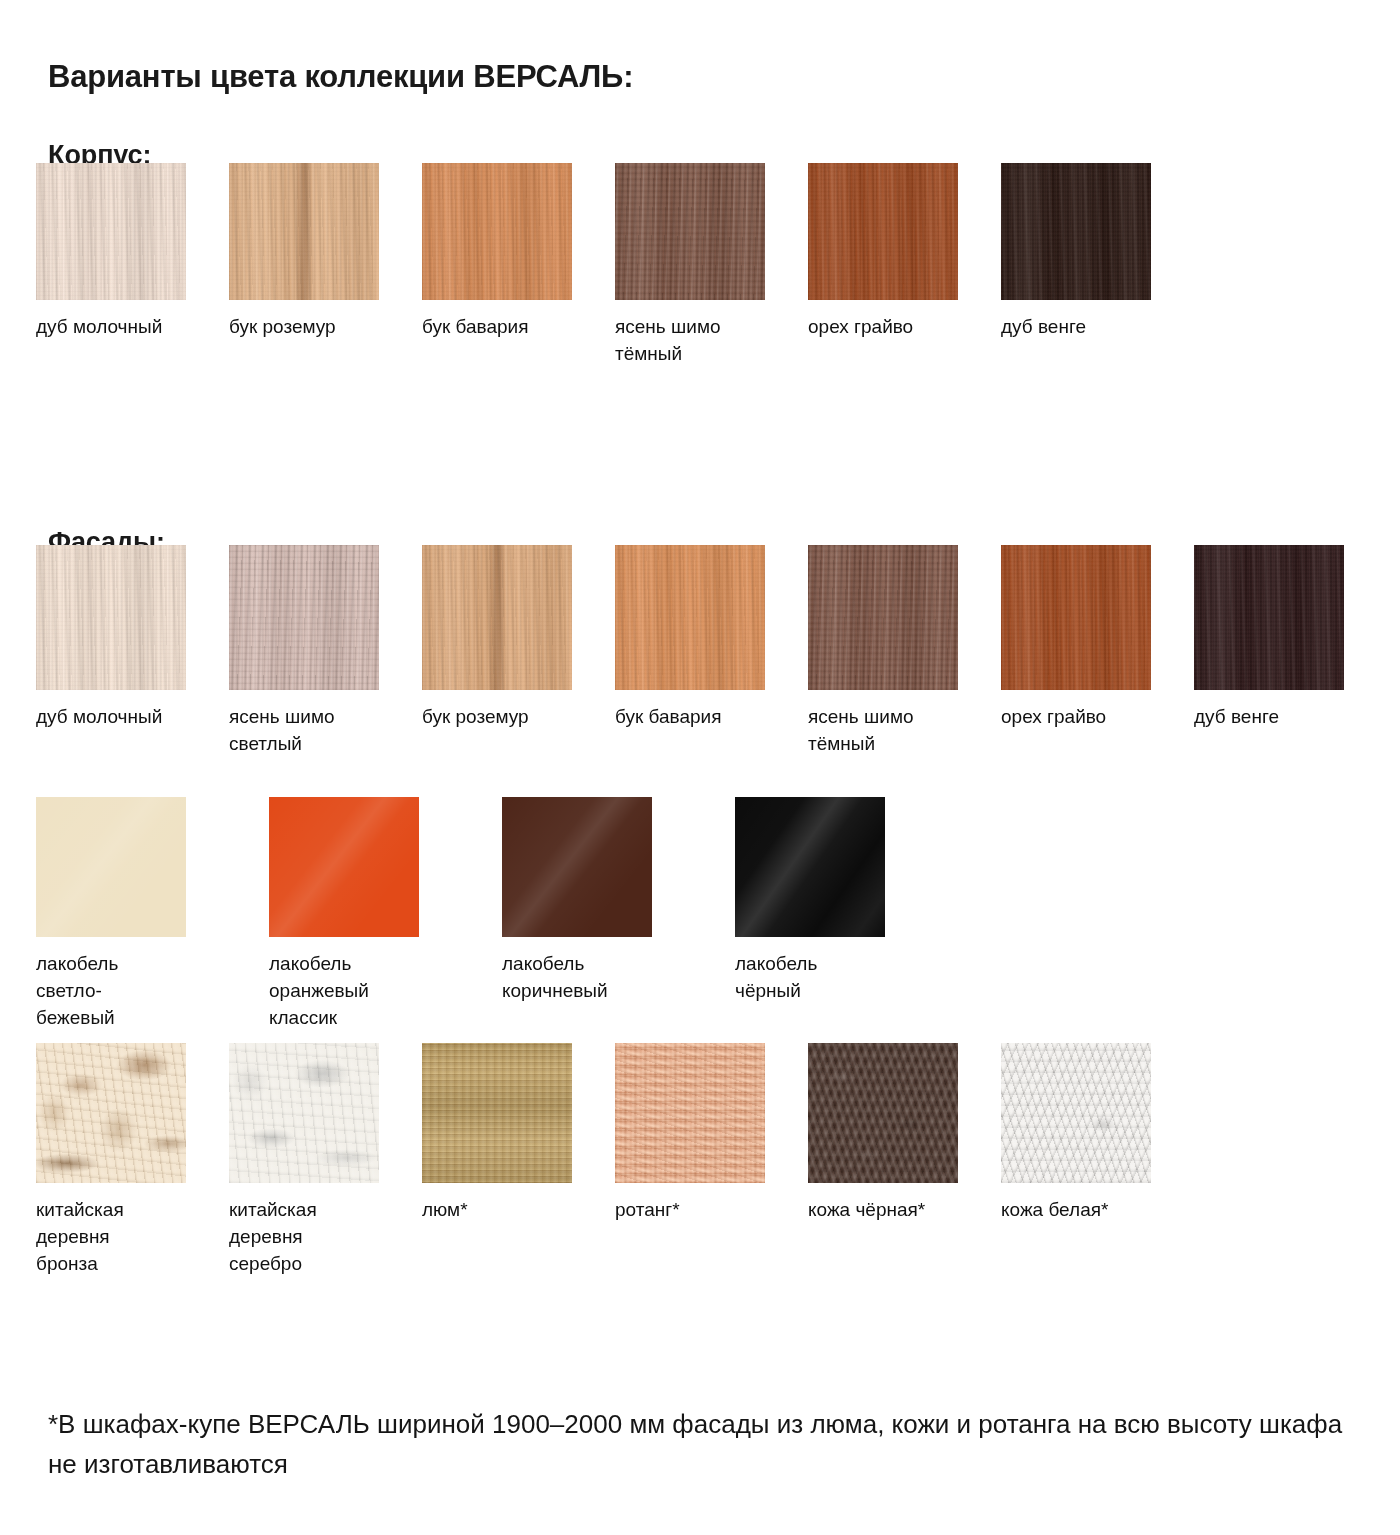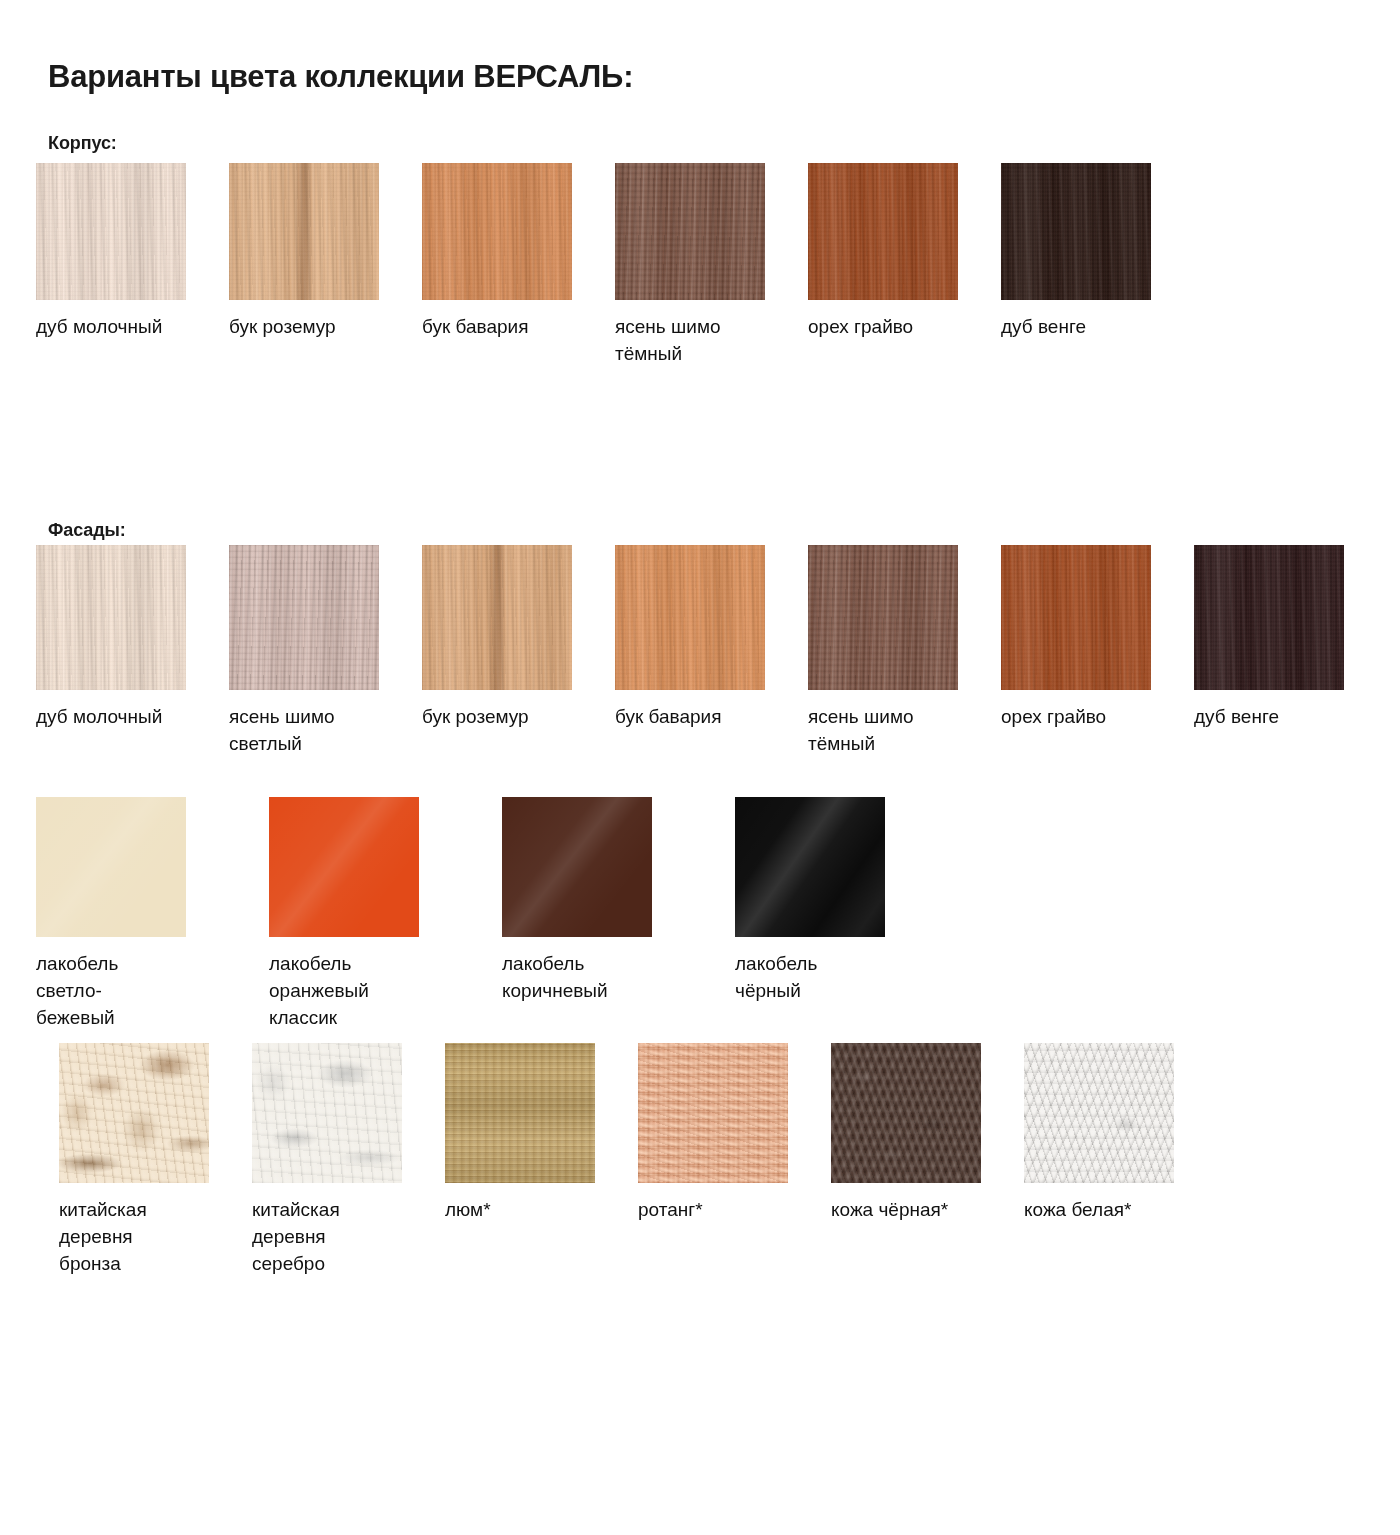--- a/index.html
+++ b/index.html
@@ -27,21 +27,21 @@
     left: 48px;
     top: 38px;
     font-size: 31px;
     font-weight: bold;
     letter-spacing: -0.2px;
     white-space: nowrap;
   }
   .section-title {
     position: absolute;
     left: 48px;
-    font-size: 18px;
+    font-size: 27px;
     font-weight: bold;
     letter-spacing: -0.1px;
   }
   #sec-korpus-title { top: 118px; }
   #sec-fasady-title { top: 505px; }
 
   
   .row {
     position: absolute;
     left: 36px;
@@ -73,21 +73,21 @@
     font-family: "Liberation Sans", "DejaVu Sans", sans-serif;
     color: #111;
     max-width: 175px;
     white-space: pre-line;
   }
 
   
   #row-korpus        { top: 163px; }
   #row-fasady-wood   { top: 545px; }
   #row-lak           { top: 797px; gap: 40px; }
-  #row-tex           { top: 1043px; margin-left: 23px; }
+  #row-tex           { top: 1043px; }
 
   
   .footnote {
     position: absolute;
     left: 48px;
     top: 1378px;
     width: 1330px;
     font-size: 26px;
     line-height: 40px;
     color: #151515;
@@ -561,14 +561,15 @@
       <div class="cell">
         <div class="swatch leather" style="background-color: rgb(74, 52, 43);"></div>
         <div class="caption">кожа чёрная*</div>
       </div>
       <div class="cell">
         <div class="swatch leather" style="background-color: rgb(243, 241, 238);"></div>
         <div class="caption">кожа белая*</div>
       </div>
     </div>
 
+  <p class="footnote">*В шкафах-купе ВЕРСАЛЬ шириной 1900–2000 мм фасады из люма, кожи и ротанга на всю высоту шкафа не изготавливаются</p>
 
 </div>
 
 </body></html>

